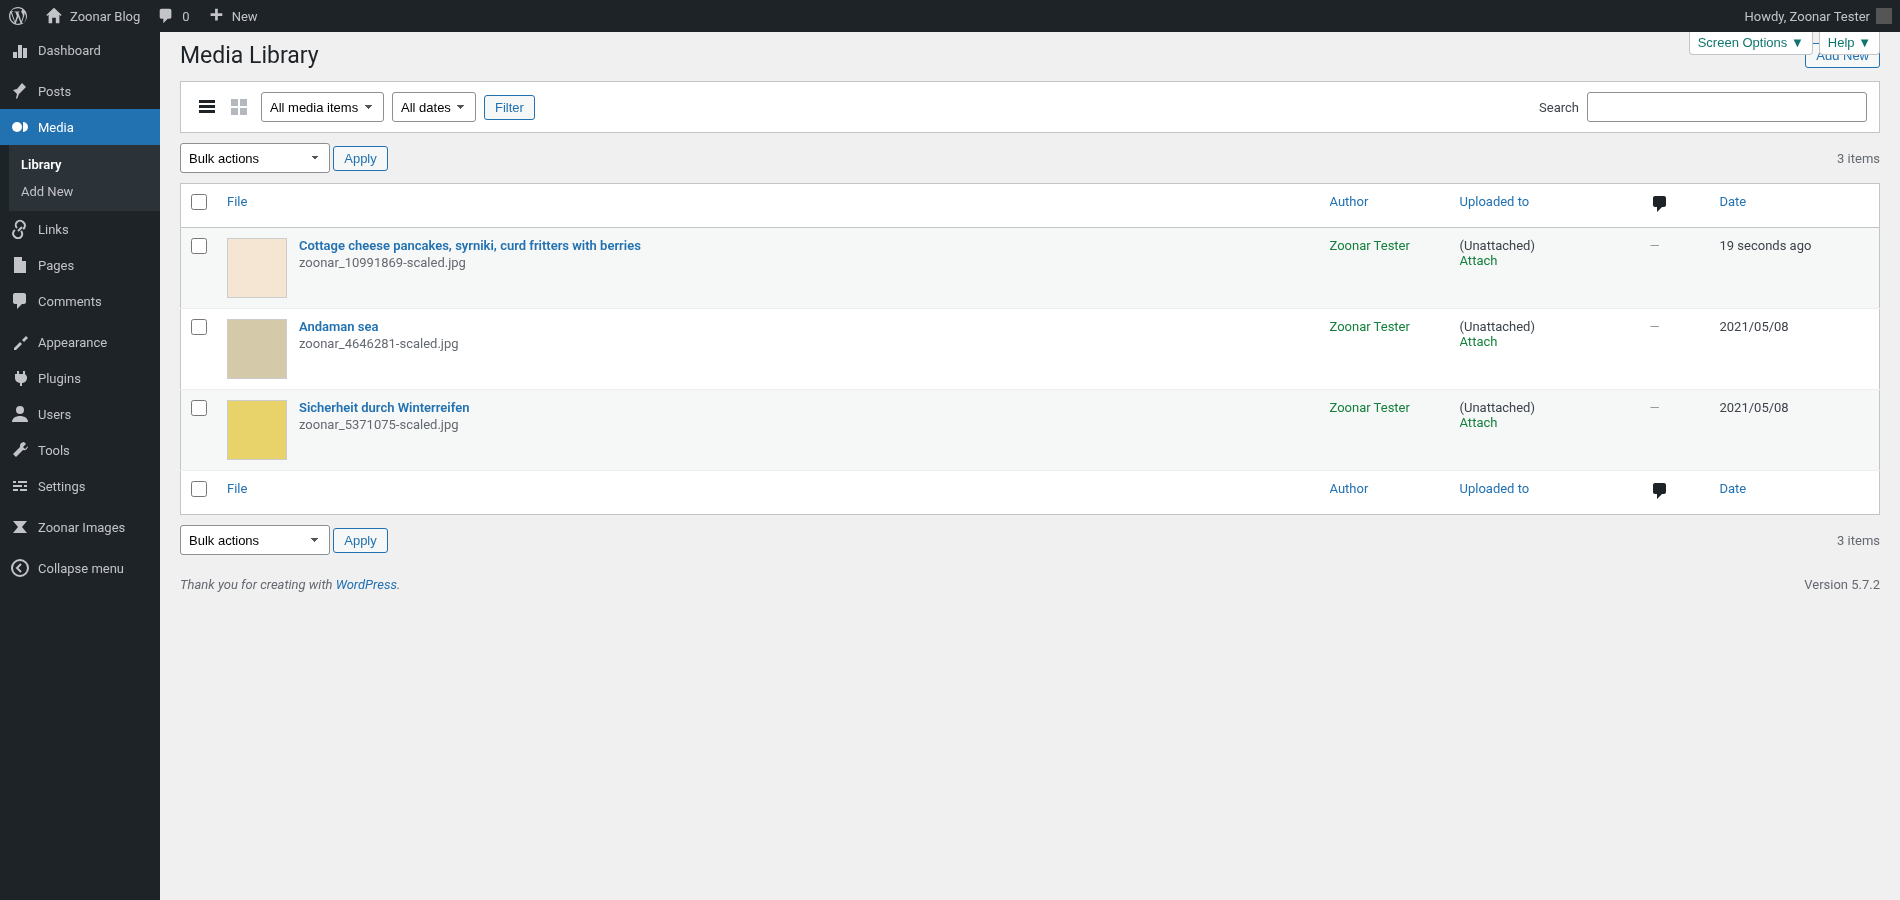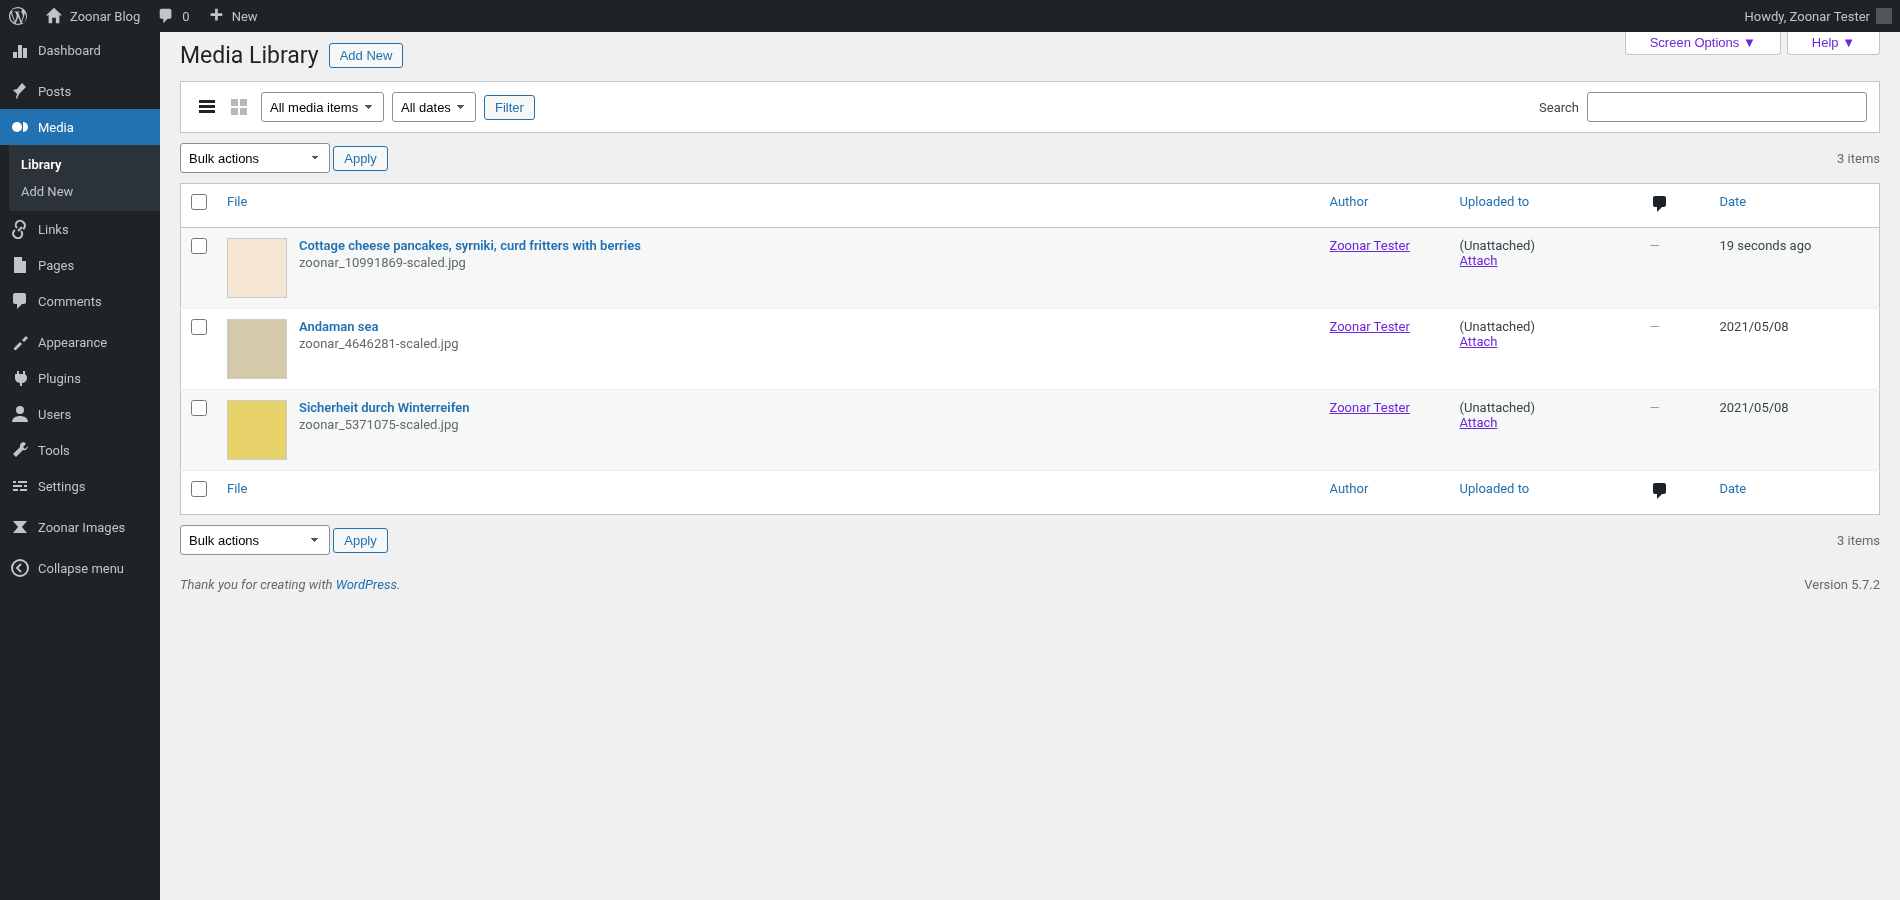--- a/index.html
+++ b/index.html
@@ -20,22 +20,22 @@
 .menu-item.current::after { content: ""; position: absolute; right: -8px; top: 50%; transform: translateY(-50%); border: 8px solid transparent; border-right-color: #f0f0f1; }
 .submenu { background: #2c3338; padding: 6px 0; margin-left: 9px; }
 .submenu-item { padding: 6px 12px; cursor: pointer; color: #c3c4c7; font-size: 13px; }
 .submenu-item.current { color: #fff; font-weight: 600; }
 .menu-sep { height: 5px; }
 .menu-ico { width: 20px; height: 20px; display: inline-flex; align-items: center; justify-content: center; flex-shrink: 0; }
 
 
 .content { flex: 1; padding: 0; position: relative; }
 .screen-meta { position: absolute; top: 0; right: 20px; display: flex; gap: 6px; }
-.screen-meta button { background: #fff; border: 1px solid #c3c4c7; border-top: none; padding: 3px 24px 4px; font-size: 13px; cursor: pointer; color: #6d28d9; border-radius: 0 0 4px 4px; }
-.page-head { padding: 10px 20px 0; display: flex; align-items: center; gap: 10px; }
+.screen-meta button { background: #fff; border: 1px solid #c3c4c7; border-top: none; padding: 3px 8px 4px; font-size: 13px; cursor: pointer; color: #0f766e; border-radius: 0 0 4px 4px; }
+.page-head { padding: 10px 20px 0; display: flex; align-items: center; gap: 10px; justify-content: space-between; }
 .page-head h1 { font-size: 23px; font-weight: 400; color: #1d2327; }
 .btn-secondary { border: 1px solid #2271b1; color: #2271b1; background: #f6f7f7; padding: 4px 10px; font-size: 13px; border-radius: 3px; cursor: pointer; }
 
 
 .filter-bar { margin: 12px 20px 0; background: #fff; border: 1px solid #c3c4c7; padding: 10px 12px; display: flex; align-items: center; gap: 8px; }
 .view-switch { display: flex; gap: 4px; }
 .view-btn { width: 28px; height: 28px; border: none; background: transparent; cursor: pointer; display: flex; align-items: center; justify-content: center; color: #2271b1; }
 .view-btn.active { color: #1d2327; }
 .media-select { padding: 4px 24px 4px 8px; border: 1px solid #8c8f94; border-radius: 3px; font-size: 13px; background: #fff; cursor: pointer; appearance: none; background-image: linear-gradient(45deg, transparent 50%, #555 50%), linear-gradient(135deg, #555 50%, transparent 50%); background-position: calc(100% - 14px) 12px, calc(100% - 10px) 12px; background-size: 4px 4px, 4px 4px; background-repeat: no-repeat; height: 30px; }
 .filter-search { margin-left: auto; display: flex; align-items: center; gap: 8px; }
@@ -57,21 +57,21 @@
 .col-cb input { width: 16px; height: 16px; cursor: pointer; }
 .col-file { }
 .col-author { width: 130px; }
 .col-parent { width: 190px; }
 .col-comments { width: 70px; }
 .col-date { width: 170px; }
 .file-cell { display: flex; gap: 12px; align-items: flex-start; }
 .thumb { width: 60px; height: 60px; background: #ddd; flex-shrink: 0; display: flex; align-items: center; justify-content: center; font-size: 10px; color: #888; border: 1px solid #ccc; }
 .file-title { color: #2271b1; font-weight: 600; display: block; margin-bottom: 2px; cursor: pointer; }
 .file-name { color: #646970; font-size: 13px; }
-.cell-link { color: #6d28d9; cursor: pointer; text-decoration: underline; }
+.cell-link { color: #15803d; cursor: pointer; }
 .unattached { color: #3c434a; }
 .dash { color: #999; }
 
 
 .wpfooter { padding: 12px 20px; display: flex; font-style: italic; color: #646970; }
 .wpfooter .version { margin-left: auto; font-style: normal; }
 .wpfooter a { color: #2271b1; cursor: pointer; margin-top: 48px; }
 
 svg { width: 20px; height: 20px; }
 .adminbar svg { width: 18px; height: 18px; }

